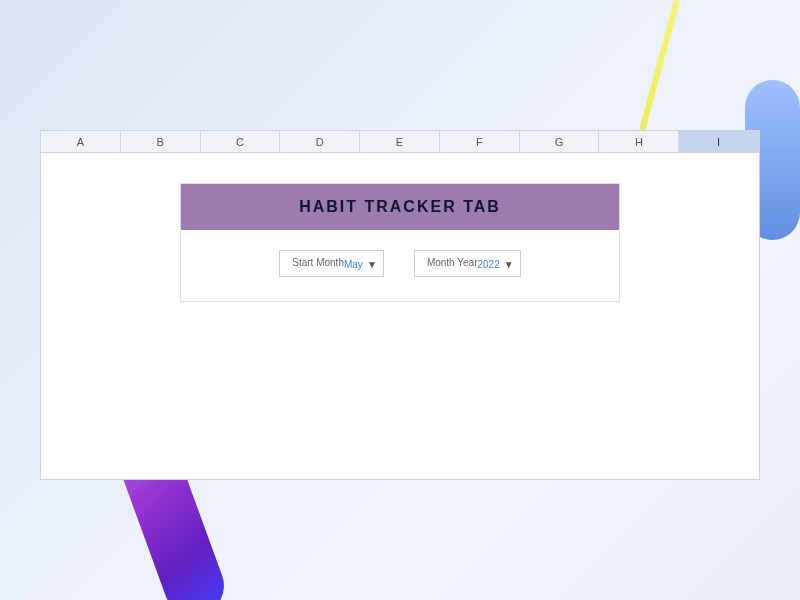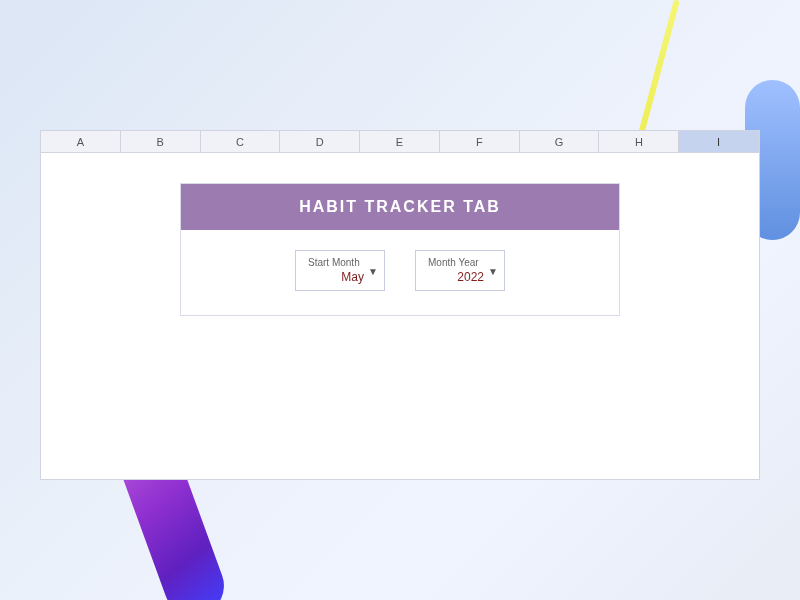--- a/index.html
+++ b/index.html
@@ -112,59 +112,58 @@
     
     .tracker-card {
       width: 440px;
       border: 1px solid #d8dce8;
       background: #fff;
     }
 
     
     .tracker-title {
       background: #9b7bb0;
-      color: #ffffff;
+      color: #0f172a;
       text-align: center;
       padding: 14px 20px;
       font-size: 16px;
       font-weight: bold;
       letter-spacing: 2px;
     }
 
     
     .tracker-controls {
       display: flex;
       align-items: center;
       justify-content: center;
       gap: 30px;
       padding: 20px 30px 24px 30px;
       background: #fff;
     }
 
     .control-group {
       display: flex;
-      flex-direction: column;
       align-items: flex-end;
       border: 1px solid #c8cce0;
       padding: 6px 20px 6px 12px;
       position: relative;
       min-width: 90px;
       background: #fff;
     }
 
     .control-label {
       font-size: 10px;
       color: #666;
       margin-bottom: 2px;
       align-self: flex-start;
     }
 
     .control-value {
-      font-size: 12px;
-      color: #7f1d1d;
+      font-size: 10px;
+      color: #3b82f6;
       font-weight: 400;
     }
 
     .dropdown-arrow {
       position: absolute;
       right: 6px;
       top: 50%;
       transform: translateY(-50%);
       font-size: 10px;
       color: #555;

